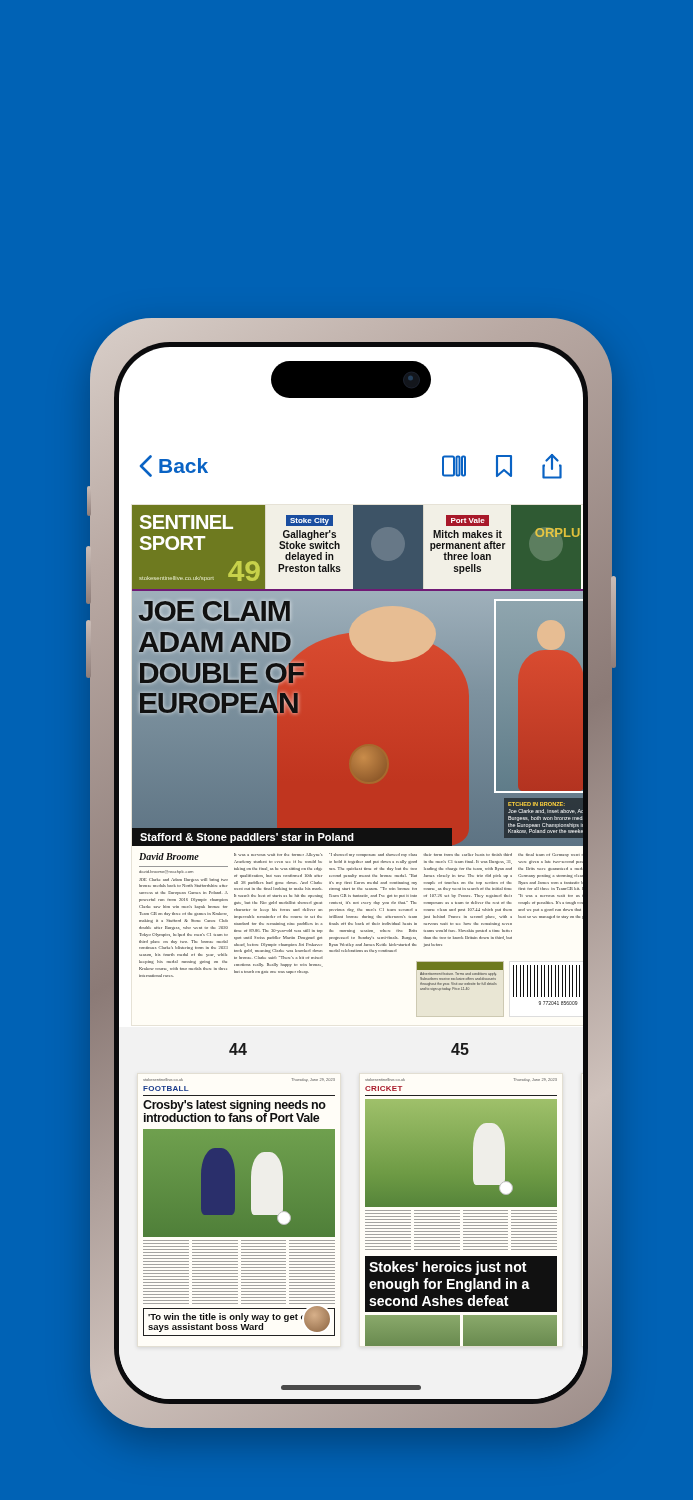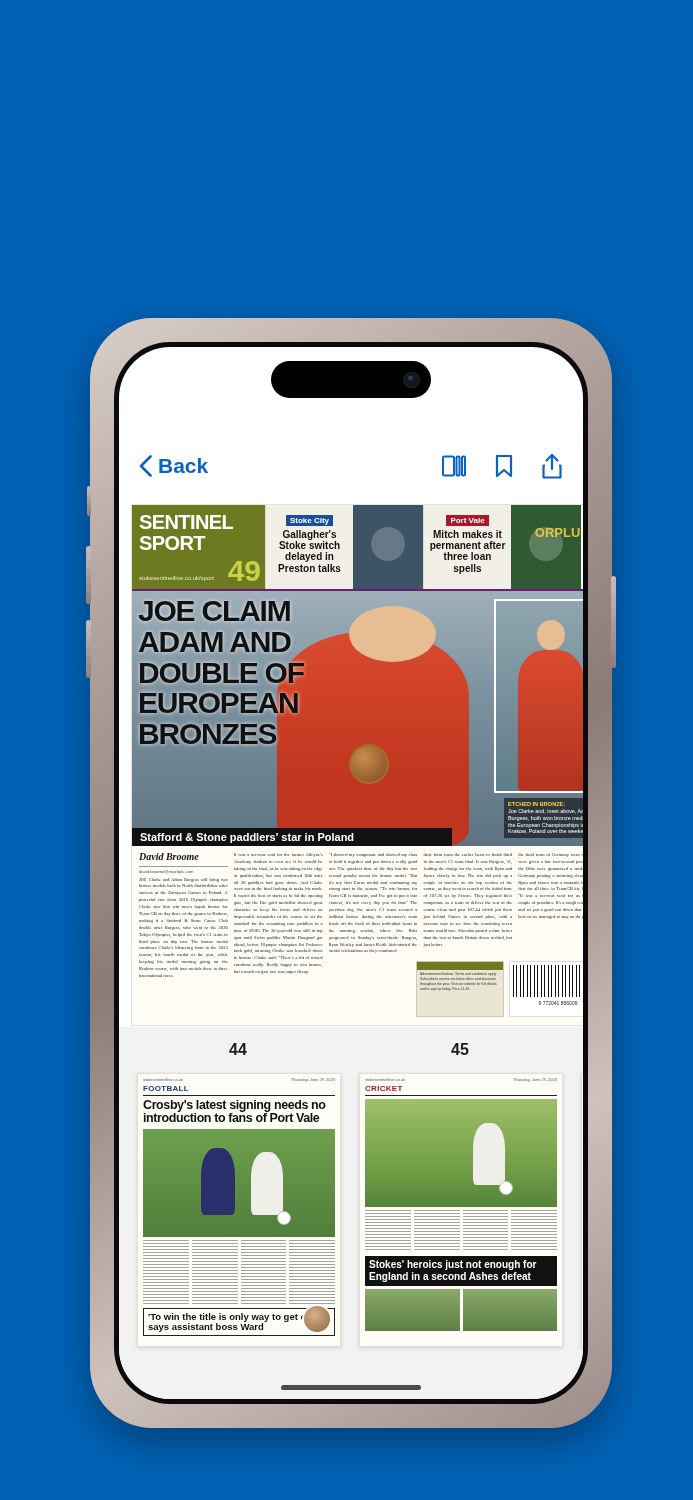--- a/index.html
+++ b/index.html
@@ -533,21 +533,21 @@
     height: 64px;
     opacity: .55;
   }
   .tp-lines.short { height: 42px; }
   .tp-band {
     margin: 4px 5px 0 5px;
     background: #111;
     color: #fff;
     font-family: "Liberation Sans", sans-serif;
     font-weight: 800;
-    font-size: 10px;
+    font-size: 14px;
     padding: 3px 4px;
     line-height: 1.2;
   }
   .tp-sub {
     margin: 4px 5px 0 5px;
     font-family: "Liberation Sans", sans-serif;
     font-weight: 800;
     font-size: 9.5px;
     line-height: 1.1;
     color: #111;
@@ -667,21 +667,20 @@
               <div class="splash-inset">
                 <div class="ihead"></div>
                 <div class="ibody"></div>
               </div>
 
               <div class="splash-title">
                 <span class="line">JOE CLAIM</span>
                 <span class="line">ADAM AND</span>
                 <span class="line">DOUBLE OF</span>
                 <span class="line">EUROPEAN</span>
-                <span class="line">BRONZES</span>
               </div>
 
               <div class="splash-caption">
                 <b>ETCHED IN BRONZE:</b>
                 <span>Joe Clarke and, inset above, Adam Burgess, both won bronze medals in the European Championships in Krakow, Poland over the weekend.</span>
               </div>
 
               <div class="splash-strap">Stafford &amp; Stone paddlers' star in Poland</div>
             </div>
 

